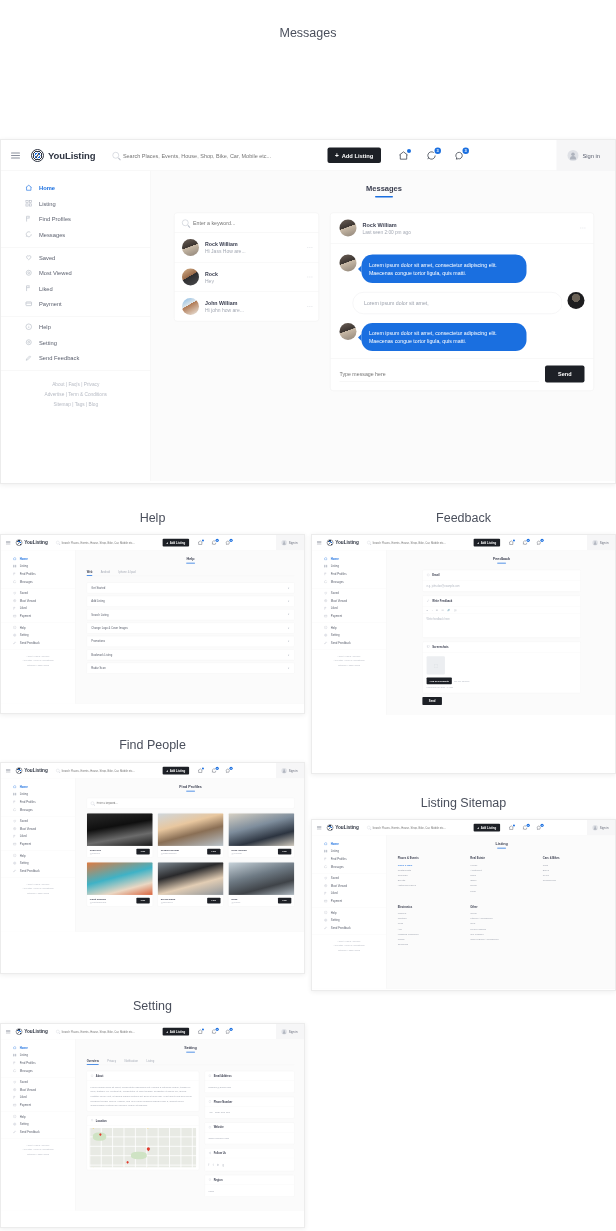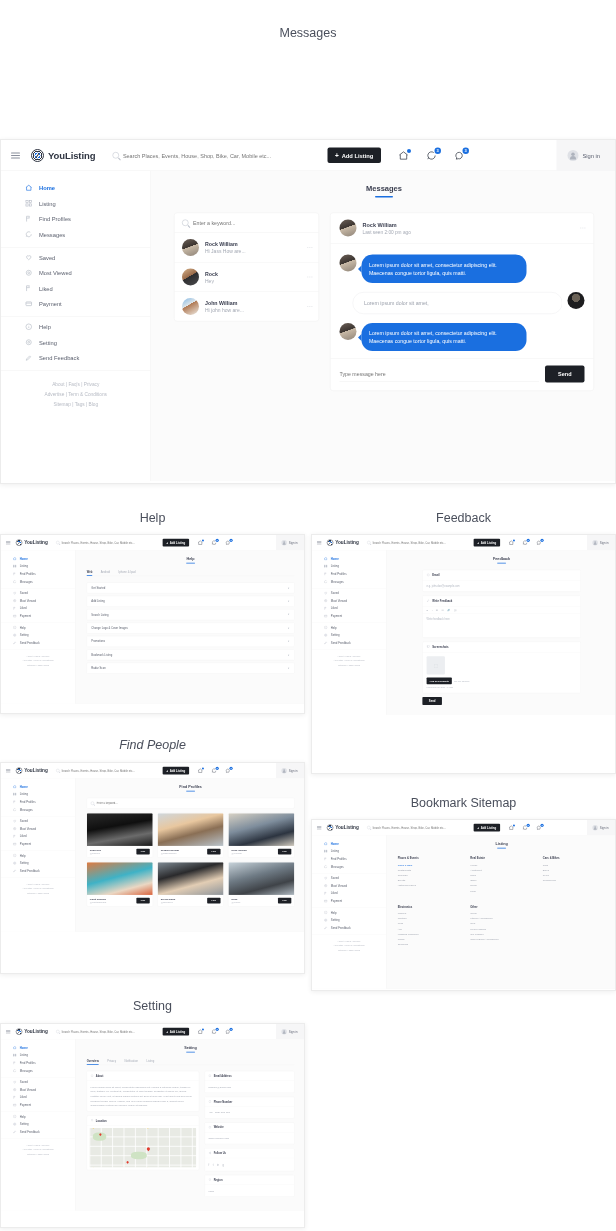--- a/index.html
+++ b/index.html
@@ -855,21 +855,21 @@
                 </div>
               </div>
               <button class="dark-btn" style="padding:10px 26px; font-size:11px;">Send</button>
             </div>
           </div>
         </div>
       </div>
     </div>
   </div>
 
-  <div class="thumb-label" style="position:absolute; left:0; top:712px; width:305px;font-style:italic;">Find People</div>
+  <div class="thumb-label" style="position:absolute; left:0; top:712px; width:305px;">Find People</div>
   <div class="mock" style="position:absolute; left:0; top:736px; width:305px; height:212px;">
     <div class="mock-inner" style="width:1232px; transform:scale(0.2475);">
       <div class="app">
         <div class="topbar">
           <div class="burger">
               <i></i>
               <i></i>
               <i></i>
             </div>
           <div class="logo">
@@ -1081,21 +1081,21 @@
                     <button class="like-btn">Like</button>
                   </div>
                 </div>
             </div>
           </div>
         </div>
       </div>
     </div>
   </div>
 
-  <div class="thumb-label" style="position:absolute; left:311px; top:770px; width:305px;">Bookmark Sitemap</div>
+  <div class="thumb-label" style="position:absolute; left:311px; top:770px; width:305px;">Listing Sitemap</div>
   <div class="mock" style="position:absolute; left:311px; top:793px; width:305px; height:172px;">
     <div class="mock-inner" style="width:1232px; transform:scale(0.2475);">
       <div class="app">
         <div class="topbar">
           <div class="burger">
               <i></i>
               <i></i>
               <i></i>
             </div>
           <div class="logo">

